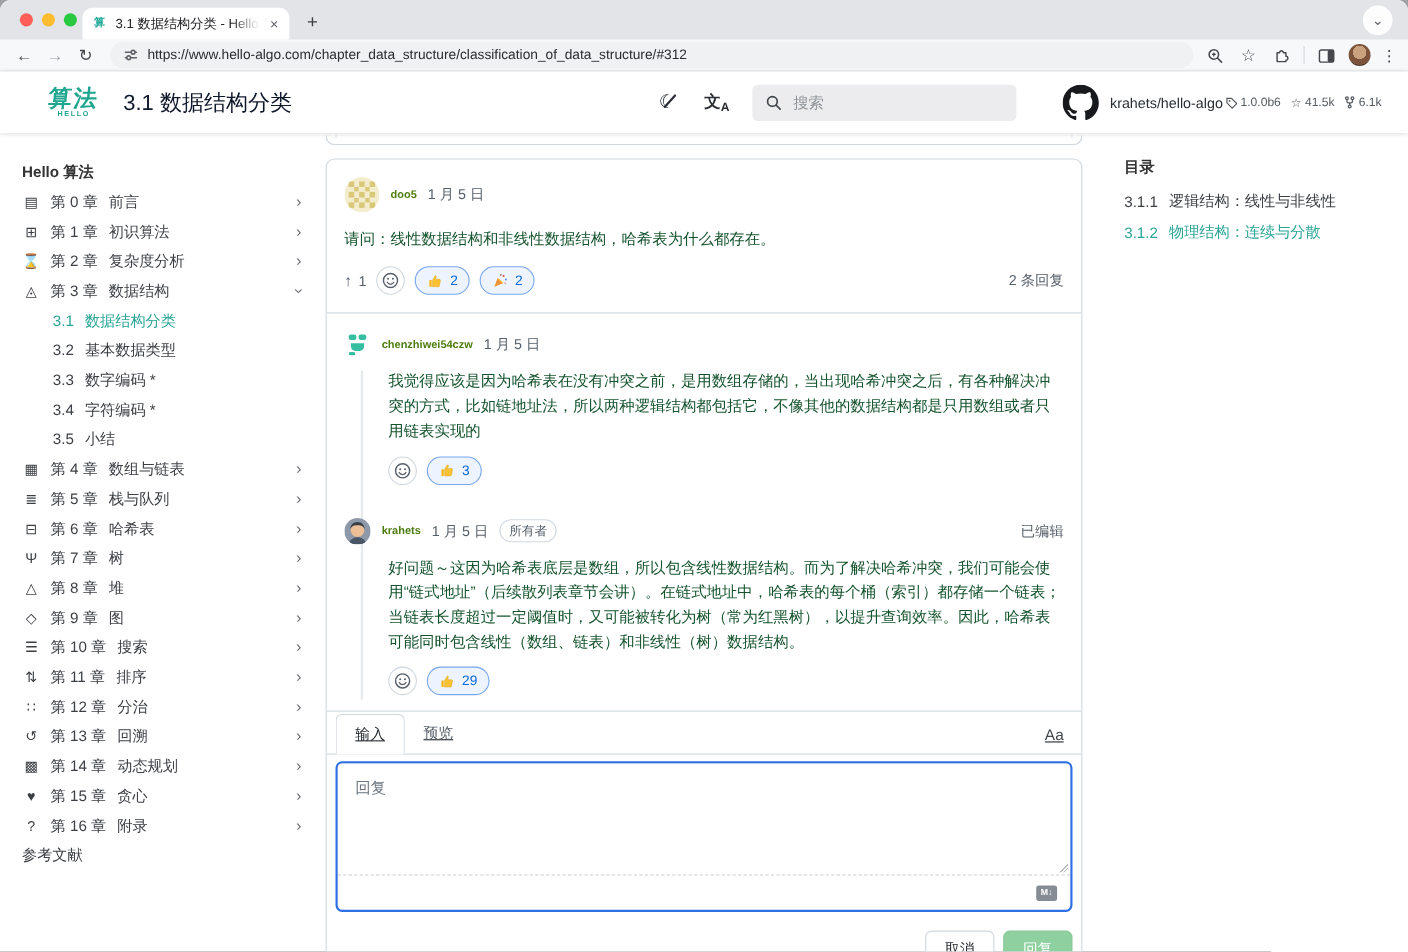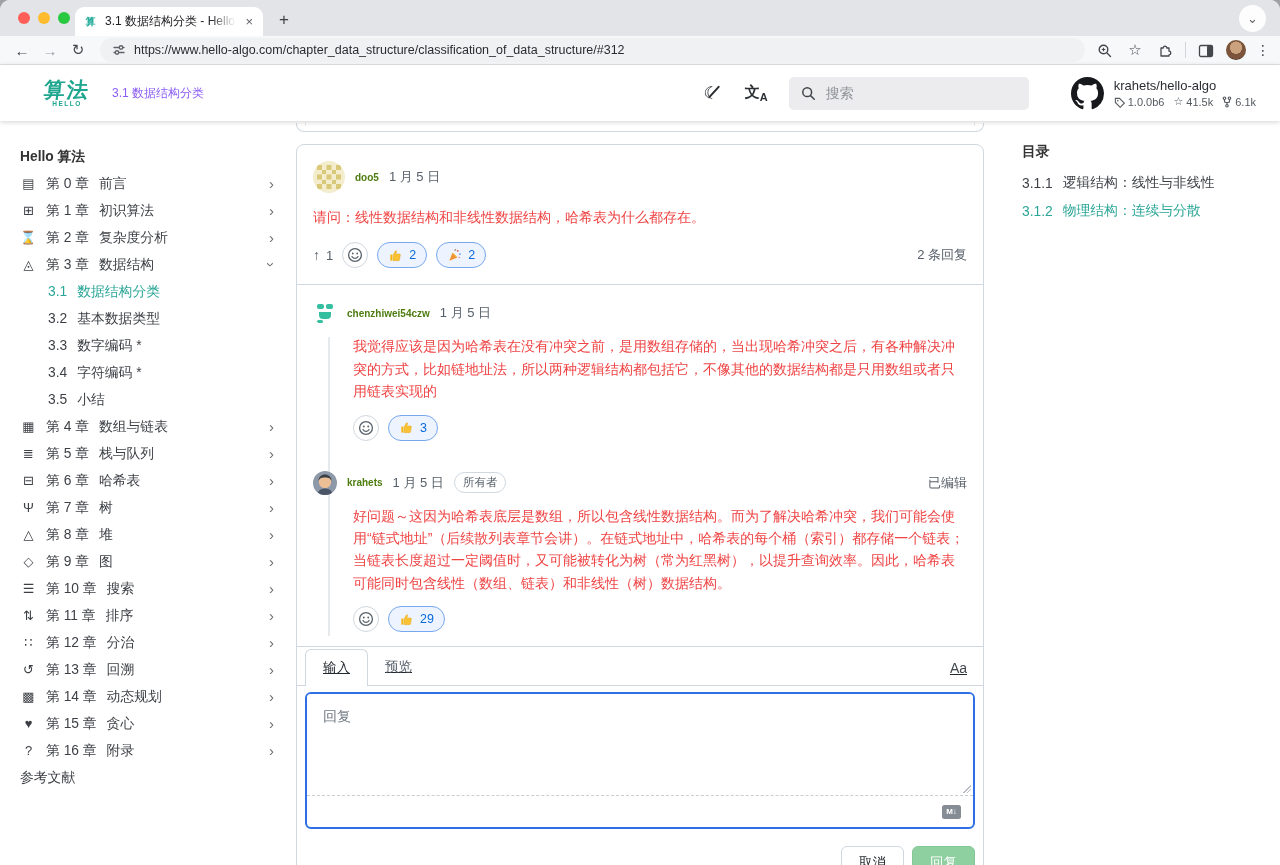--- a/index.html
+++ b/index.html
@@ -37,36 +37,36 @@
   .chrome-avatar { width:20px; height:20px; border-radius:50%;
       background:radial-gradient(circle at 50% 38%, #caa27e 0 38%, #7b543b 39% 70%, #4e382b 71%); }
   .kebab { font-size:14px; color:#44474c; letter-spacing:0; }
 
   
   .site-header { height:56px; background:#fff; box-shadow:0 1px 5px rgba(0,0,0,.18); display:flex;
                  align-items:center; padding:0 24px 0 44px; position:relative; z-index:5; }
   .logo { display:flex; flex-direction:column; align-items:center; color:#1fa68f; line-height:1; margin-right:22px; }
   .logo .logo-cn { font-size:21px; font-weight:bold; letter-spacing:2px; transform:skewX(-6deg); }
   .logo .logo-en { font-size:6.5px; font-weight:bold; letter-spacing:1.5px; margin-top:1px;}
-  .page-title { font-size:12px; color:#8b5cf6; }
+  .page-title { font-size:20px; color:#0f172a; }
   .header-spacer { flex:1; }
   .hdr-icon { font-size:17px; color:#2b2f33; margin:0 13px; position:relative; }
   .theme-icon .slash { position:absolute; left:2px; top:8px; width:16px; height:2px; background:#2b2f33;
                        transform:rotate(-48deg); border-radius:2px;}
   .trans-icon { font-weight:bold; font-size:15px; }
   .trans-icon sub { font-size:11px; }
   .searchbox { width:240px; height:33px; background:#ececee; border-radius:5px; display:flex; align-items:center;
                padding:0 12px; gap:10px; margin:0 20px 0 8px; color:#8c8f94; }
   .searchbox .q svg{display:block;}
   .searchbox input { border:none; background:transparent; outline:none; font-size:14px; width:160px;
                      font-family:inherit; color:#333; }
   .searchbox input::placeholder { color:#909499; }
   .repo { display:flex; align-items:center; gap:10px; margin-left:22px; }
   .repo .octo svg { display:block; }
-  .repo-col { display:flex; flex-direction:column; gap:2px; }
+  .repo-col { display:flex; gap:2px; }
   .repo-name { font-size:13px; color:#2a2e33; }
   .repo-stats { display:flex; gap:9px; font-size:11px; color:#555a60; align-items:center; }
   .repo-stats .st { display:flex; gap:3px; align-items:center; }
 
   
   .layout { display:flex; height:744px; }
   .sidebar { width:296px; padding:22px 14px 0 20px; flex:none; font-size:13.8px; color:#3c3f44; overflow:hidden;}
   .side-title { font-weight:bold; color:#333; height:27px; display:flex; align-items:center; }
   .nav-row { height:27px; display:flex; align-items:center; gap:0; cursor:default; }
   .nav-row .nav-icon { width:17px; font-size:13px; color:#3c3f44; text-align:center; margin-right:9px; flex:none;}
@@ -89,21 +89,21 @@
                   border-left:1px solid #e8ebee; border-right:1px solid #e8ebee;}
   .comment-card { margin-top:12px; border:1px solid #d0d7de; border-radius:8px; background:#fff; }
   .c-head { display:flex; align-items:center; gap:10px; }
   .c-name { font-weight:bold; font-size:10px; color:#4d7c0f; }
   .c-date { color:#57606a; font-size:13px; }
   .owner-badge { border:1px solid #d0d7de; border-radius:20px; font-size:11.5px; color:#57606a; padding:2px 8px; }
   .edited { margin-left:auto; color:#57606a; font-size:13px; }
   .main-comment { padding:16px; }
   .avatar32 { width:32px; height:32px; border-radius:50%; overflow:hidden; flex:none; }
   .avatar24 { width:24px; height:24px; border-radius:50%; overflow:hidden; flex:none; }
-  .c-body { margin-top:13px; line-height:1.6; font-size:14px; color:#ef4444; }
+  .c-body { margin-top:13px; line-height:1.6; font-size:14px; color:#14532d; }
   .react-row { margin-top:14px; display:flex; align-items:center; gap:9px; }
   .upvote { display:flex; gap:6px; align-items:center; color:#57606a; font-size:13px; }
   .upvote .arr { font-size:14px; }
   .smiley-btn { width:26px; height:26px; border:1px solid #d0d7de; border-radius:50%; background:#fff;
                 display:flex; align-items:center; justify-content:center; }
   .pill { height:26px; border:1px solid #77a7ef; background:#edf4ff; border-radius:13px; display:flex;
           align-items:center; gap:6px; padding:0 10px; font-size:12.5px; color:#0969da; }
   .reply-count { margin-left:auto; color:#57606a; font-size:13px; }
   .replies { border-top:1px solid #d0d7de; position:relative; }
   .thread-line { position:absolute; left:31px; top:52px; bottom:10px; width:2px; background:#e6e9ec; }

